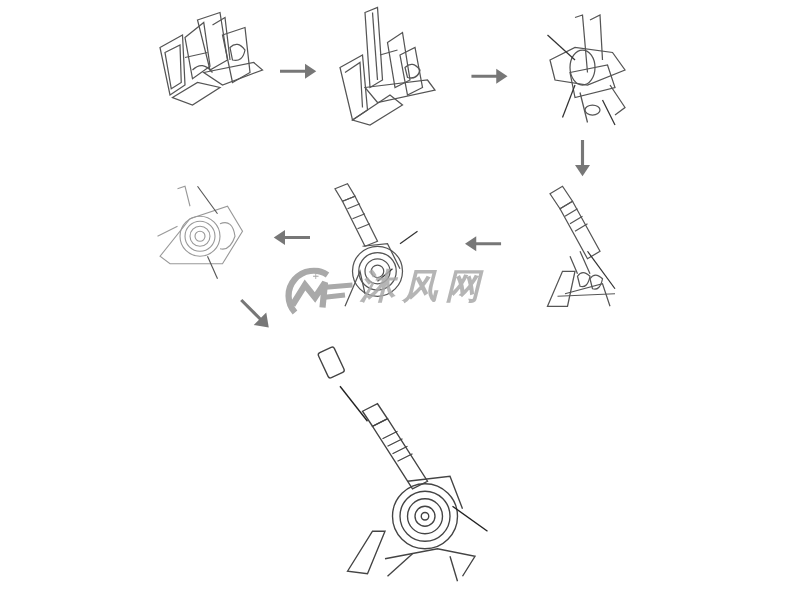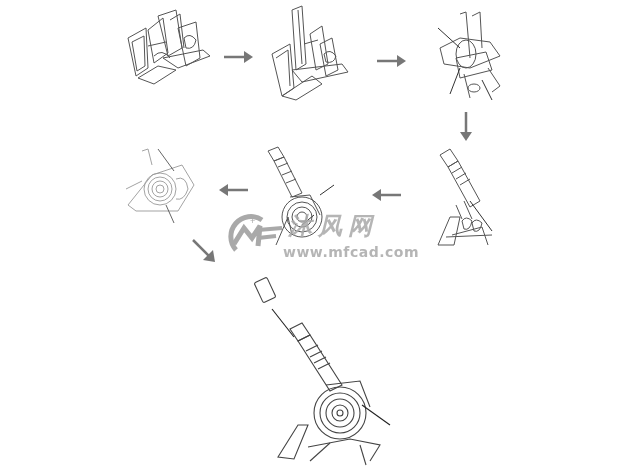--- a/index.html
+++ b/index.html
@@ -3,21 +3,21 @@
 <meta charset="utf-8">
 <style>
   html, body { margin: 0; padding: 0; background: #ffffff; }
   body { width: 628px; height: 472px; position: relative; overflow: hidden;
          font-family: "Liberation Sans", sans-serif; }
   .stage { position: absolute; }
   .stage svg { display: block; }
   .arrow { position: absolute; }
   .watermark { position: absolute; left: 228px; top: 212px; width: 170px; height: 50px; pointer-events: none; }
   .wm-logo { position: absolute; left: 0; top: 2px; }
-  .wm-cn { position: absolute; left: 60px; top: -2px; font-size: 24px; font-weight: bold; font-style: italic;
+  .wm-cn { position: absolute; left: 60px; top: -2px; font-size: 28px; font-weight: bold; font-style: italic;
            color: #a9a9a9; letter-spacing: 6px; font-family: "DejaVu Sans", sans-serif; opacity: 0.85; }
   .wm-url { position: absolute; left: 55px; top: 32px; font-size: 14px; font-weight: bold; color: #a9a9a9;
             letter-spacing: 0.5px; font-family: "DejaVu Sans", sans-serif; opacity: 0.85; }
 </style>
 </head>
 <body>
 
 <div class="stage" style="left:118px; top:8px;">
   <svg width="100" height="90" viewBox="0 0 100 90" fill="none" stroke="#555" stroke-width="1">
     <path d="M10 30 L28 20 L30 60 L18 68 Z"></path>
@@ -175,14 +175,13 @@
 </div>
 
 <div class="watermark">
   <svg class="wm-logo" width="62" height="46" viewBox="0 0 62 46">
     <path d="M8 36 A20 20 0 0 1 34 6" stroke="#a9a9a9" stroke-width="5" fill="none"></path>
     <path d="M6 30 L16 14 L24 24 L32 12 L30 32" stroke="#a9a9a9" stroke-width="5" fill="none"></path>
     <path d="M30 16 L54 14 M30 24 L48 22" stroke="#a9a9a9" stroke-width="4"></path>
     <text x="22" y="10" font-size="9" fill="#a9a9a9">+</text>
   </svg>
   <span class="wm-cn">沐风网</span>
-  <span class="wm-url">www.mfcad.com</span>
 </div>
 
 </body></html>

